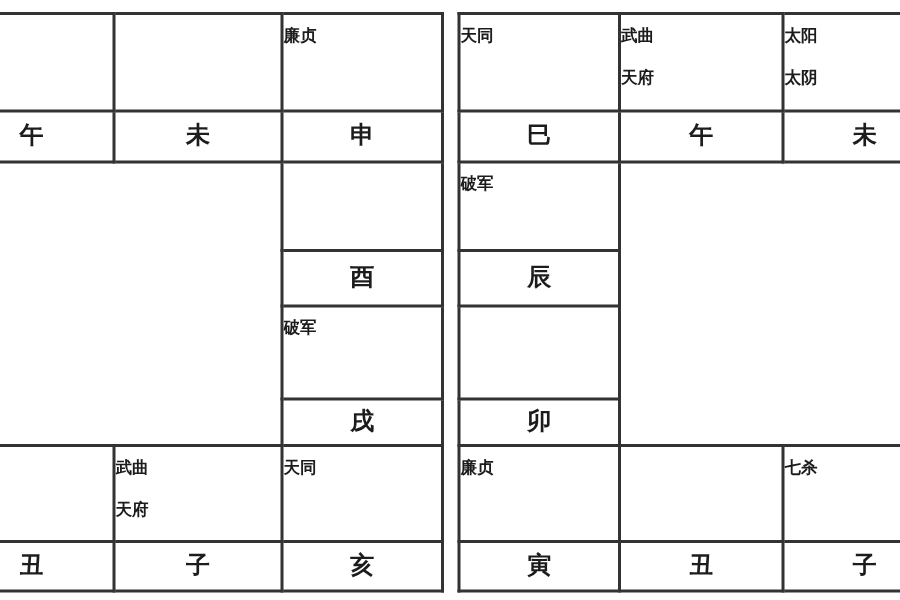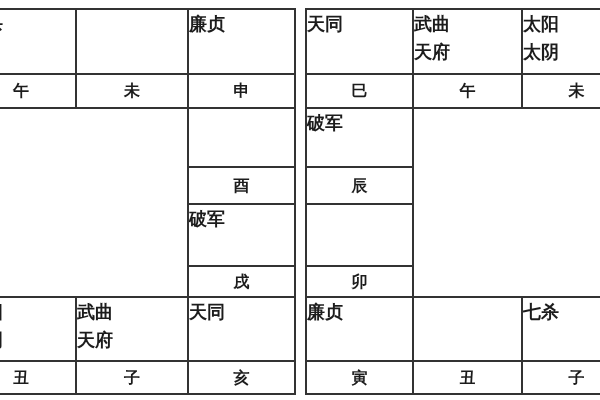--- a/index.html
+++ b/index.html
@@ -26,21 +26,21 @@
   table.zw td {
     border: 2px solid #333333;
     background: #ffffff;
     padding: 0;
     overflow: hidden;
   }
   td.palace {
     vertical-align: top;
     text-align: left;
     padding: 3px 4px 0 4px;
-    font-size: 18px;
+    font-size: 11px;
     line-height: 28px;
     white-space: pre-line;
   }
   td.branch {
     vertical-align: middle;
     text-align: center;
     font-size: 16px;
     line-height: 18px;
   }
   td.center-cell {

